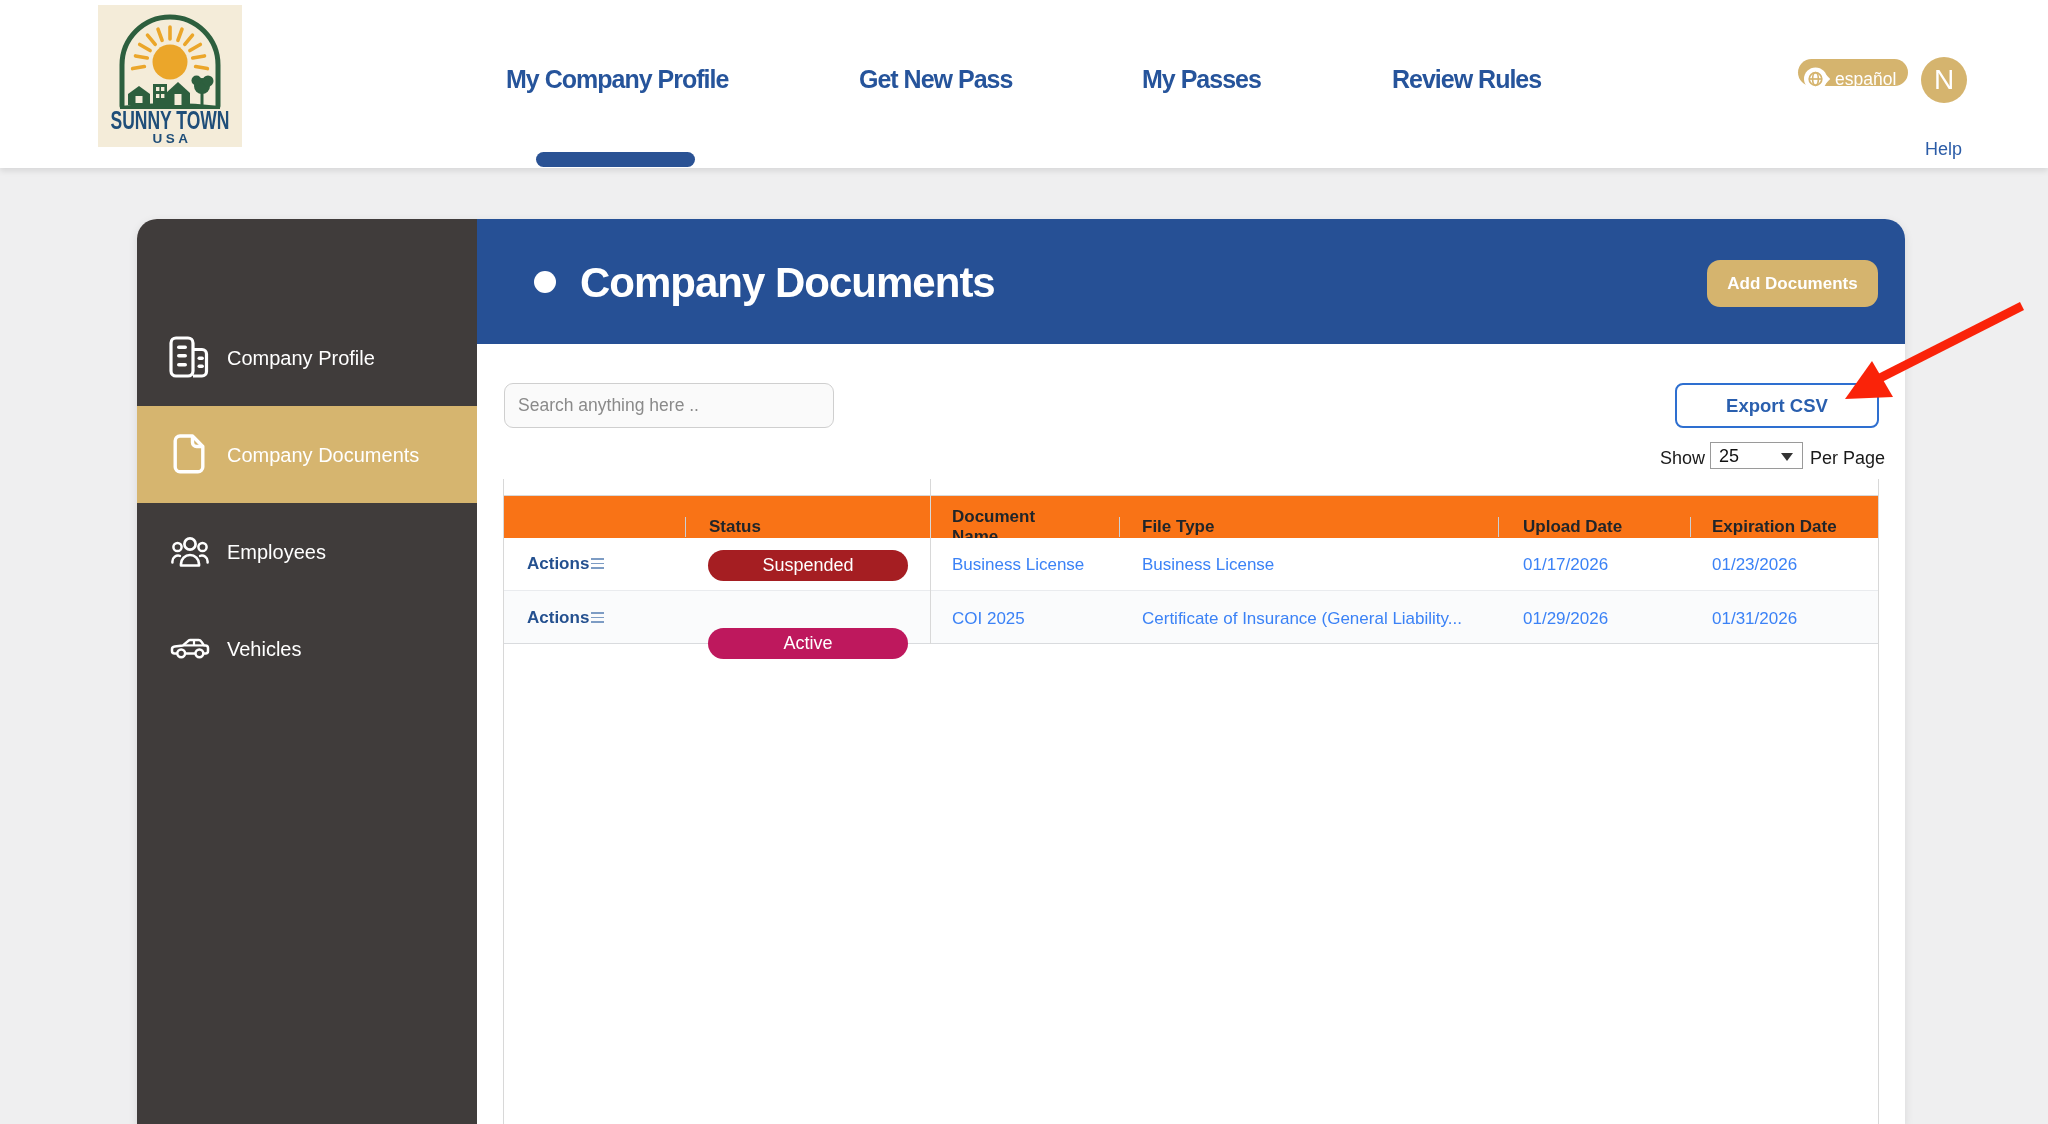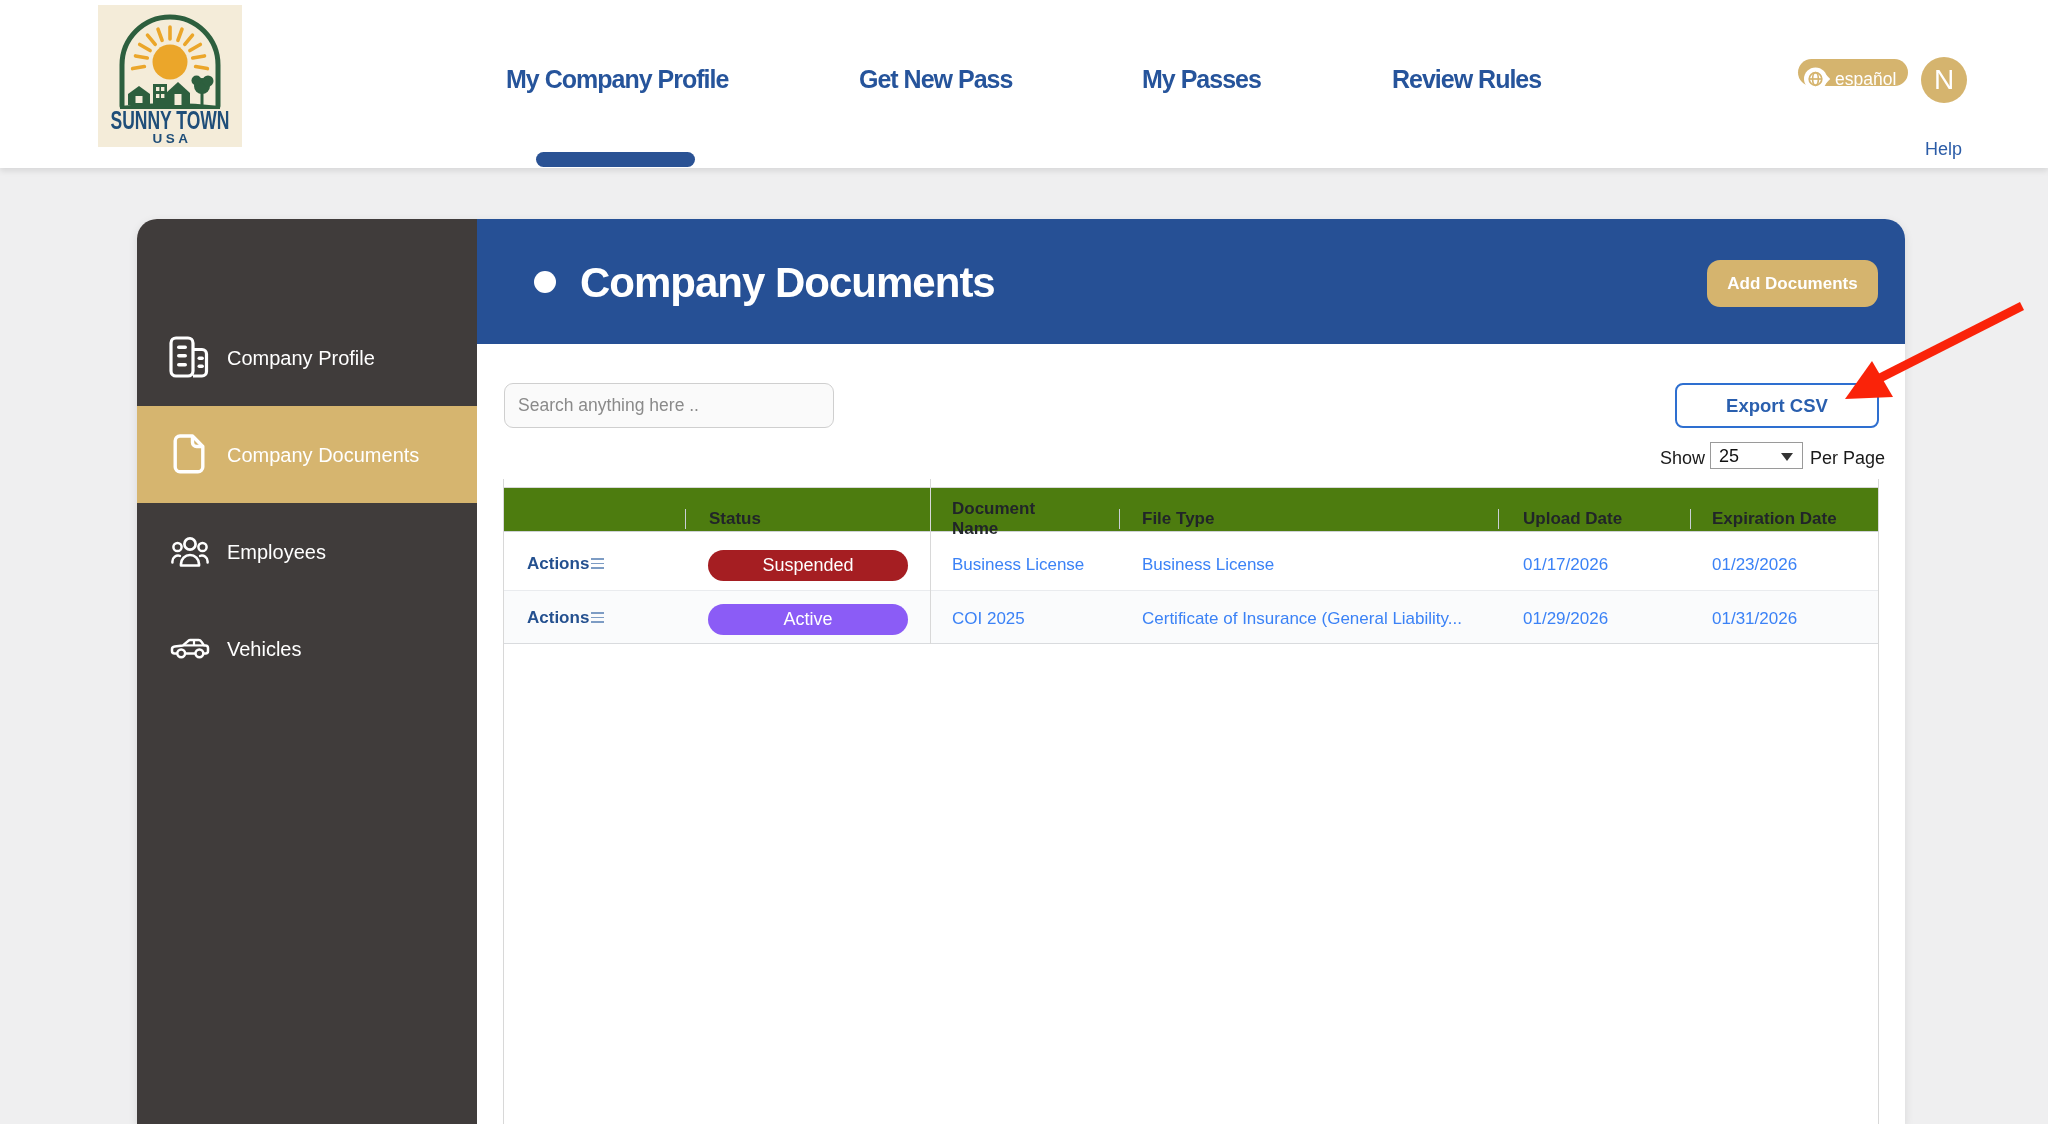--- a/index.html
+++ b/index.html
@@ -41,34 +41,34 @@
   #exportbtn { position:absolute; left:1538px; top:164px; width:204px; height:45px; border:2px solid #2e6fd0; border-radius:8px;
             background:#fff; color:#2a5fae; font-size:18.5px; font-weight:600; text-align:center; line-height:41px; }
   #showlbl { position:absolute; left:1523px; top:229px; font-size:18px; color:#1a1a1a; }
   #sel { position:absolute; left:1573px; top:223px; width:93px; height:27px; border:1px solid #9a9a9a; border-radius:0; background:#fff; }
   #sel .v { position:absolute; left:8px; top:3px; font-size:18px; color:#111; }
   #sel .tri { position:absolute; right:9px; top:10px; width:0; height:0; border-left:6px solid transparent; border-right:6px solid transparent; border-top:8px solid #333; }
   #perpage { position:absolute; left:1673px; top:229px; font-size:18px; color:#1a1a1a; }
 
   
   #tbl { position:absolute; left:366px; top:260px; width:1376px; height:645px; border-left:1px solid #d8d8d8; border-right:1px solid #d8d8d8; }
-  #thead { position:absolute; left:0; top:8px; width:1374px; height:45px; background:#4d7c0f; border-top:1px solid #d8d8d8; border-bottom:1px solid #ced2d6; }
+  #thead { position:absolute; left:0; top:16px; width:1374px; height:45px; background:#f97316; border-top:1px solid #d8d8d8; border-bottom:1px solid #ced2d6; }
   .hl { position:absolute; font-size:17px; font-weight:700; color:#212529; line-height:20px; }
   .tick { position:absolute; top:21px; width:1px; height:20px; background:#c9cfd6; }
   #row1 { position:absolute; left:0; top:59px; width:1374px; height:53px; background:#fff; border-bottom:1px solid #e9ebee; }
   #row2 { position:absolute; left:0; top:112px; width:1374px; height:53px; background:#fafbfc; border-bottom:1px solid #d9dbde; }
   .vline { position:absolute; left:426px; top:0; width:1px; height:165px; background:#d8d8d8; }
   .cell { position:absolute; font-size:17px; color:#3b82f6; white-space:nowrap; }
   .actions { position:absolute; left:23px; color:#24508f; font-size:17px; font-weight:600; }
   .actions .bars { display:inline-block; vertical-align:middle; margin-left:2px; position:relative; top:-1px; }
   .bars i { display:block; width:13px; height:1.8px; background:#7d9cc4; margin:2.6px 0; }
   .pill { position:absolute; left:204px; width:200px; height:31px; border-radius:16px; color:#fff; font-size:18px; font-weight:400;
           text-align:center; line-height:31px; }
   .pill.red { background:#a51e22; }
-  .pill.green { background:#8b5cf6; }
+  .pill.green { background:#be185d;margin-top:24px; }
 
   #arrow { position:absolute; left:0; top:0; width:2048px; height:1124px; pointer-events:none; }
 </style>
 </head>
 <body>
 
 <div id="topbar">
   <svg id="logo" style="position:absolute;left:98px;top:5px" width="144" height="142" viewBox="0 0 144 142">
     <rect x="0" y="0" width="144" height="142" fill="#f4ecd9"></rect>
     <line x1="46.4" y1="61.5" x2="34.6" y2="63.6" stroke="#eba62a" stroke-width="3.6" stroke-linecap="round"></line>

